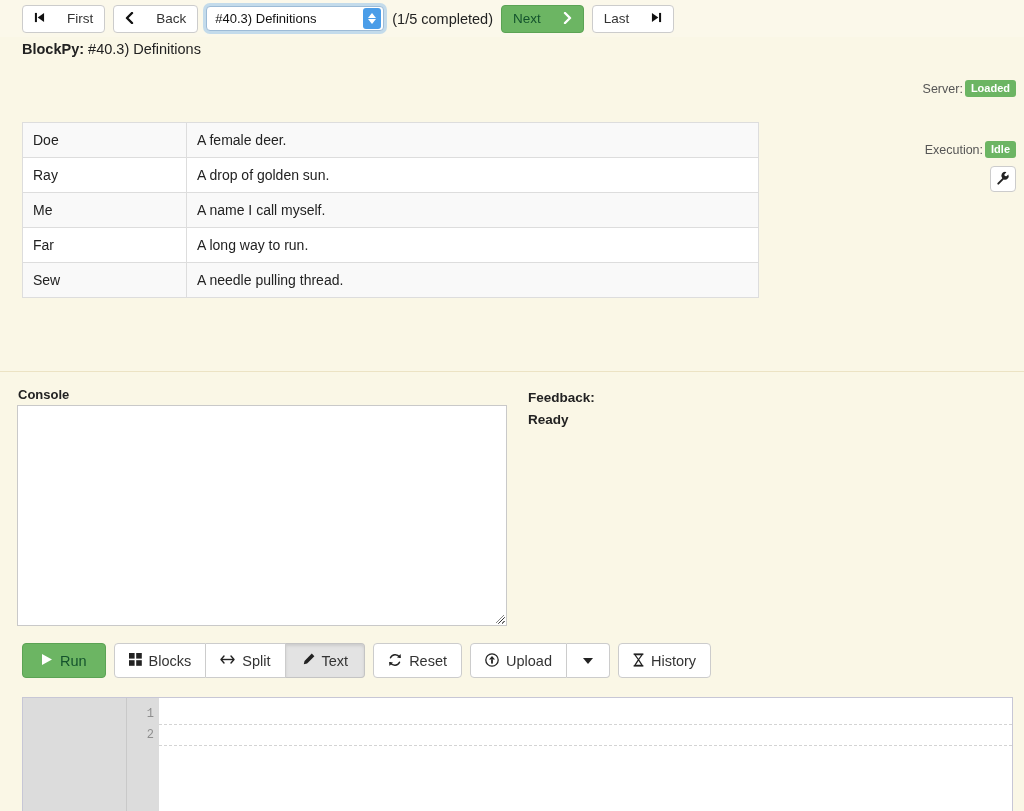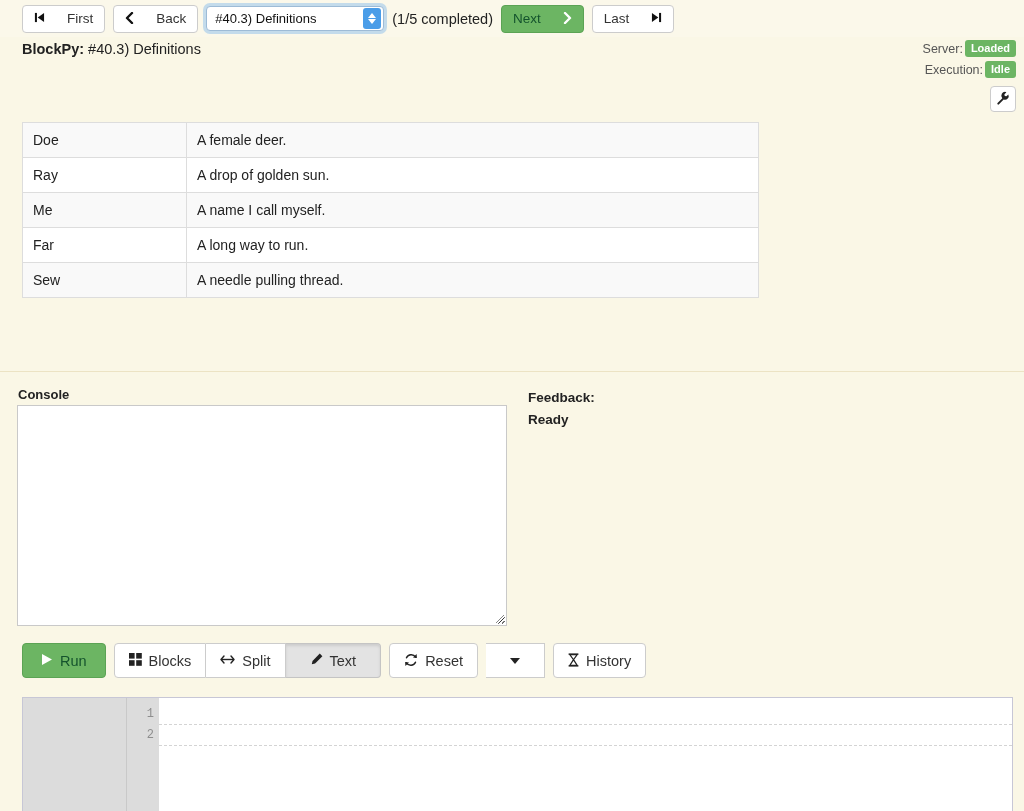--- a/index.html
+++ b/index.html
@@ -137,20 +137,21 @@
     text-align: right;
     font-size: 12.5px;
     color: #555555;
   }
   .status-row {
     display: flex;
     align-items: center;
     justify-content: flex-end;
     gap: 2px;
     height: 21px;
+    margin-top: 40px;
   }
   .status-label { color: #555555; font-size: 12.5px; }
   .badge {
     display: inline-block;
     background: #6cb563;
     color: #ffffff;
     font-size: 11px;
     font-weight: bold;
     border-radius: 3px;
     padding: 2px 6px;
@@ -254,21 +255,21 @@
   .toolbar .spacer { width: 8px; flex: none; }
   .btn-group { display: flex; }
   .btn-group .btn:first-child {
     border-top-right-radius: 0;
     border-bottom-right-radius: 0;
   }
   .btn-group .btn:last-child {
     border-top-left-radius: 0;
     border-bottom-left-radius: 0;
     border-left: none;
-    padding: 0 24px;
+    padding: 0 16px;
   }
   .btn.active {
     background: #e3e3e3;
     border-color: #c4c4c4;
     box-shadow: inset 0 2px 3px rgba(0,0,0,0.10);
   }
   .caret-down {
     display: inline-block;
     width: 0; height: 0;
     border-left: 5px solid transparent;
@@ -512,20 +513,30 @@
         <polygon points="1.4,13 1.1,9 5,9.6" fill="#222"></polygon>
       </svg>
     </span>
     <span>Reset</span>
   </button>
 
   <span class="spacer"></span>
 
   <div class="btn-group">
     <button class="btn">
+      <span class="glyph">
+        <svg width="14" height="14" viewBox="0 0 14 14">
+            <circle cx="7" cy="7" r="6.2" fill="none" stroke="#222" stroke-width="1.3"></circle>
+            <polygon points="7,3 10,6.6 4,6.6" fill="#222"></polygon>
+            <rect x="6.1" y="6.4" width="1.8" height="4.2" fill="#222"></rect>
+          </svg>
+      </span>
+      <span>Upload</span>
+    </button>
+    <button class="btn">
       <span class="caret-down"></span>
     </button>
   </div>
 
   <span class="spacer"></span>
 
   <button class="btn">
     <span class="glyph">
       <svg width="11" height="14" viewBox="0 0 11 14">
         <rect x="0.6" y="0.4" width="9.8" height="1.3" fill="#222"></rect>

